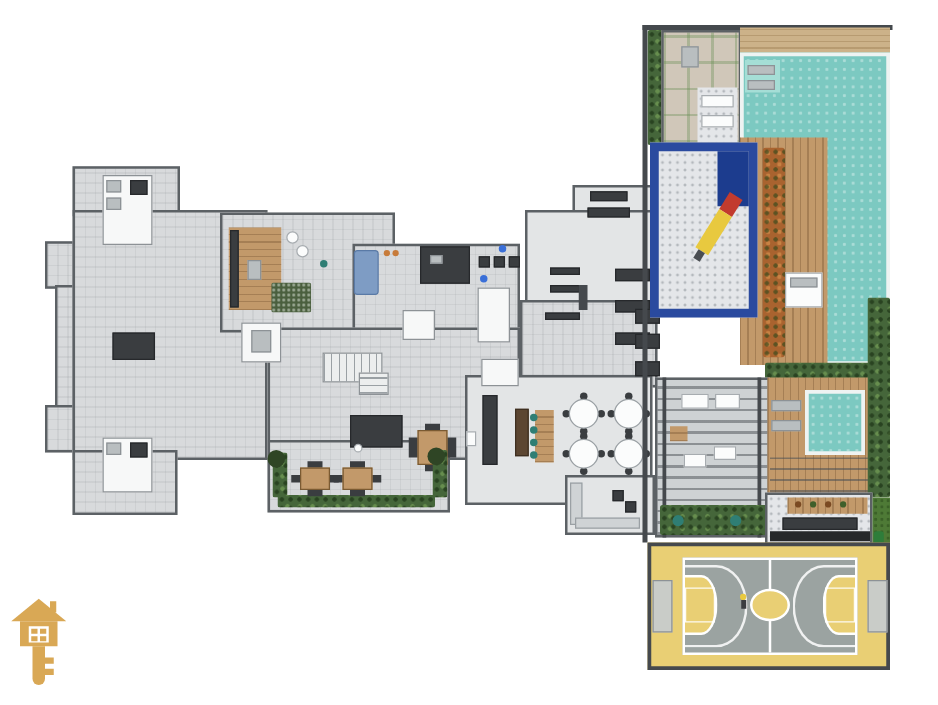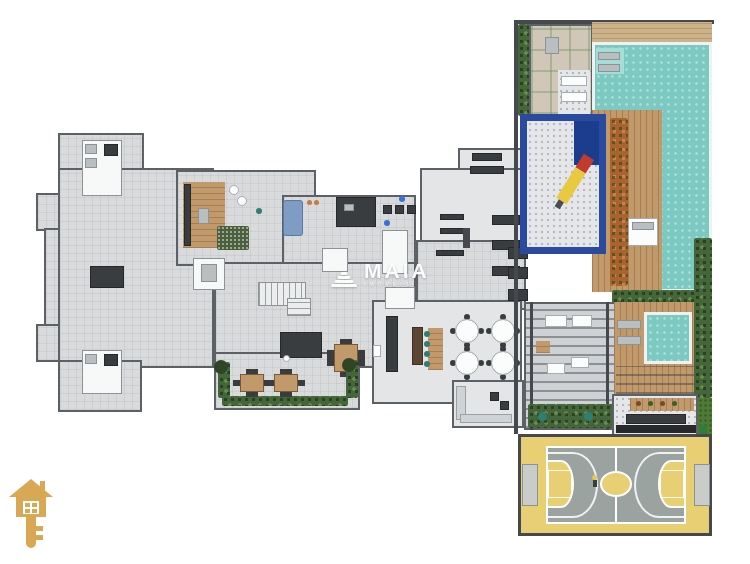--- a/index.html
+++ b/index.html
@@ -233,32 +233,20 @@
     <i class="keyline" style="left:548px;top:470px;width:24px;height:28px"></i>
     <i class="arcR" style="left:634px;top:452px;width:50px;height:66px"></i>
     <i class="paintR" style="left:658px;top:460px;width:26px;height:48px"></i>
     <i class="keyline" style="left:660px;top:470px;width:24px;height:28px"></i>
     <i style="left:522px;top:464px;width:16px;height:42px;background:#c9ccc8;border:1px solid #8d9296"></i>
     <i style="left:694px;top:464px;width:16px;height:42px;background:#c9ccc8;border:1px solid #8d9296"></i>
     <i style="left:592px;top:475px;width:5px;height:5px;background:#e8c93f;border-radius:50%"></i>
     <i style="left:593px;top:480px;width:4px;height:7px;background:#3a3d40"></i>
   </div>
 
-  <div id="wm">
-    <span class="dome">
-      <b style="bottom:12px;width:7px"></b>
-      <b style="bottom:8px;width:13px"></b>
-      <b style="bottom:4px;width:19px"></b>
-      <b style="bottom:0;width:26px"></b>
-    </span>
-    <span class="txtcol">
-      <span class="brand">MAIA</span>
-      <span class="sub">IMÓVEIS</span>
-    </span>
-  </div>
 
   <div id="logo">
     <span class="roof"></span>
     <span class="chim"></span>
     <span class="body"></span>
     <span class="win">
       <b style="left:2px;top:2px"></b>
         <b style="left:9px;top:2px"></b>
       <b style="left:2px;top:8px"></b>
         <b style="left:9px;top:8px"></b>

